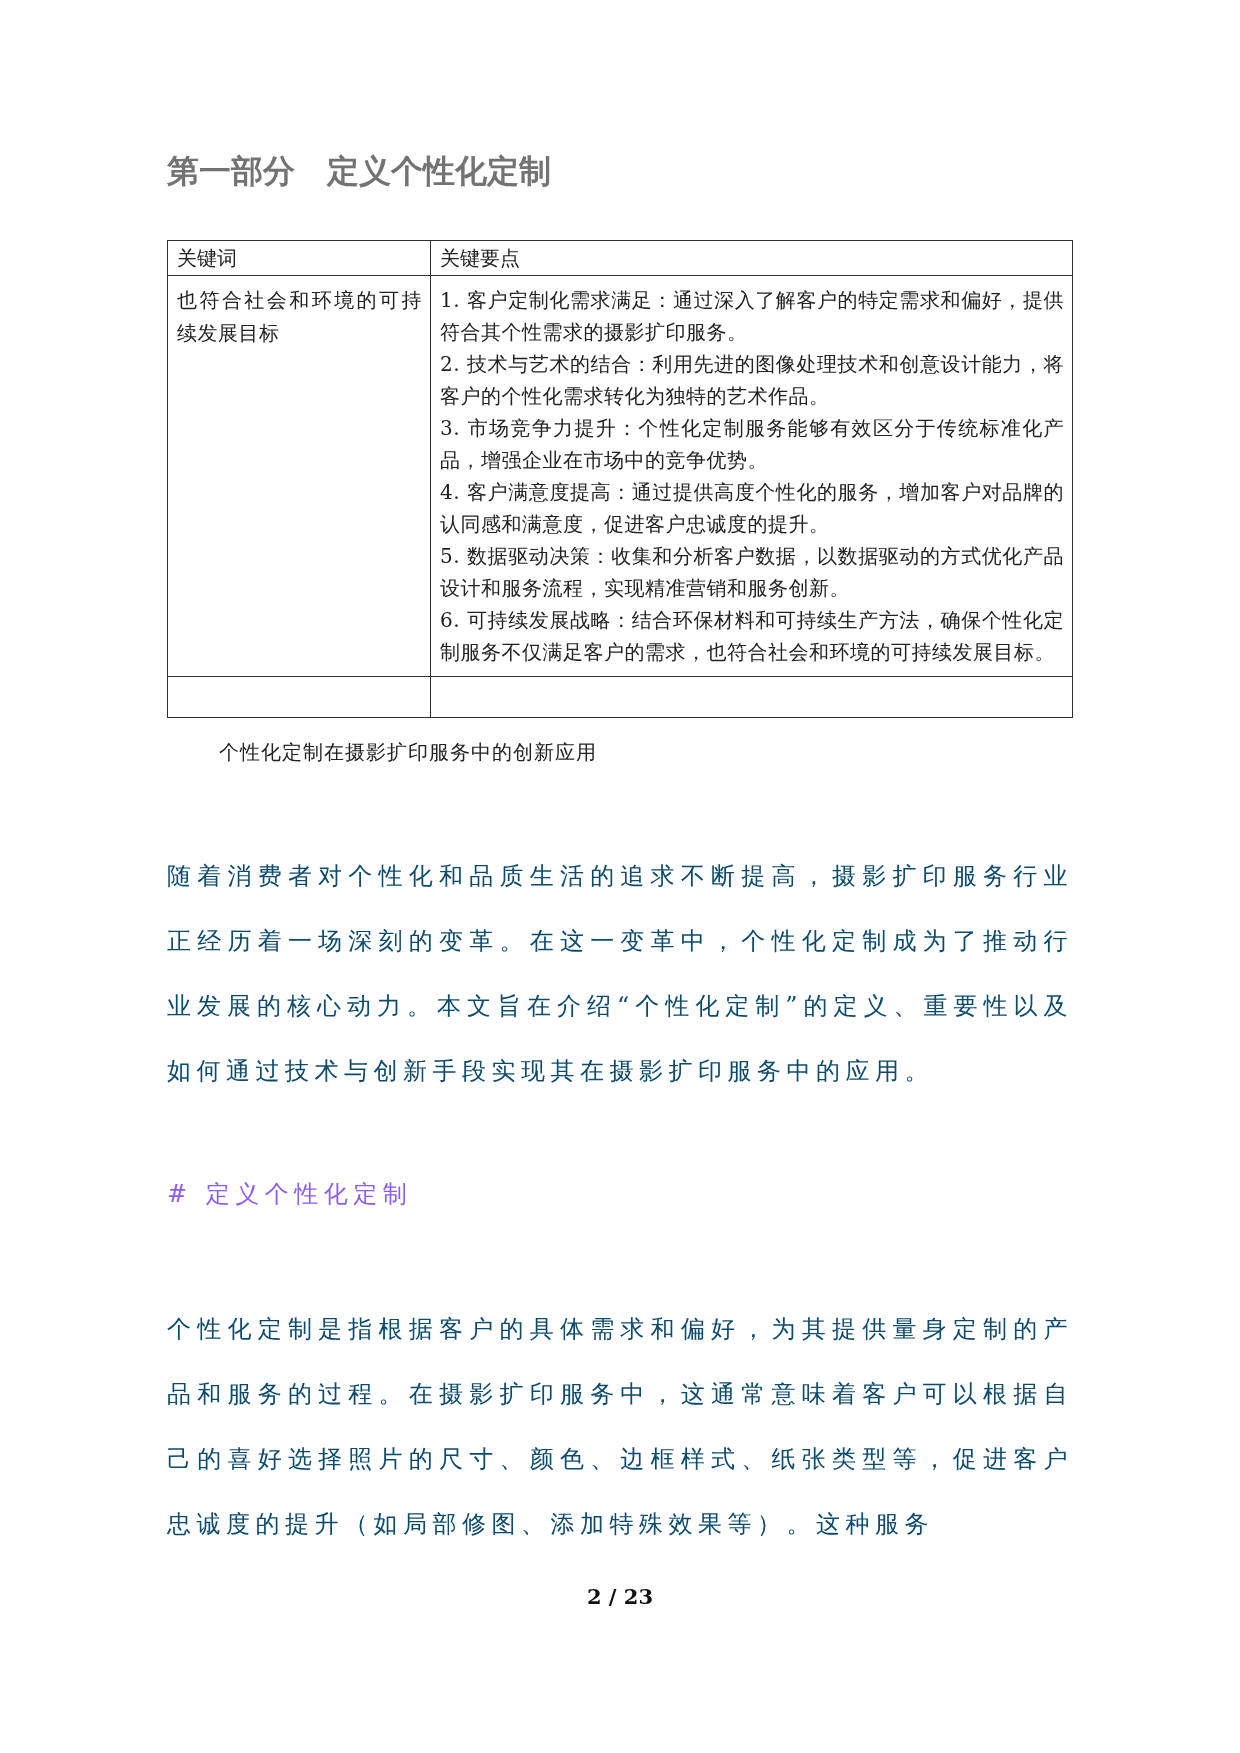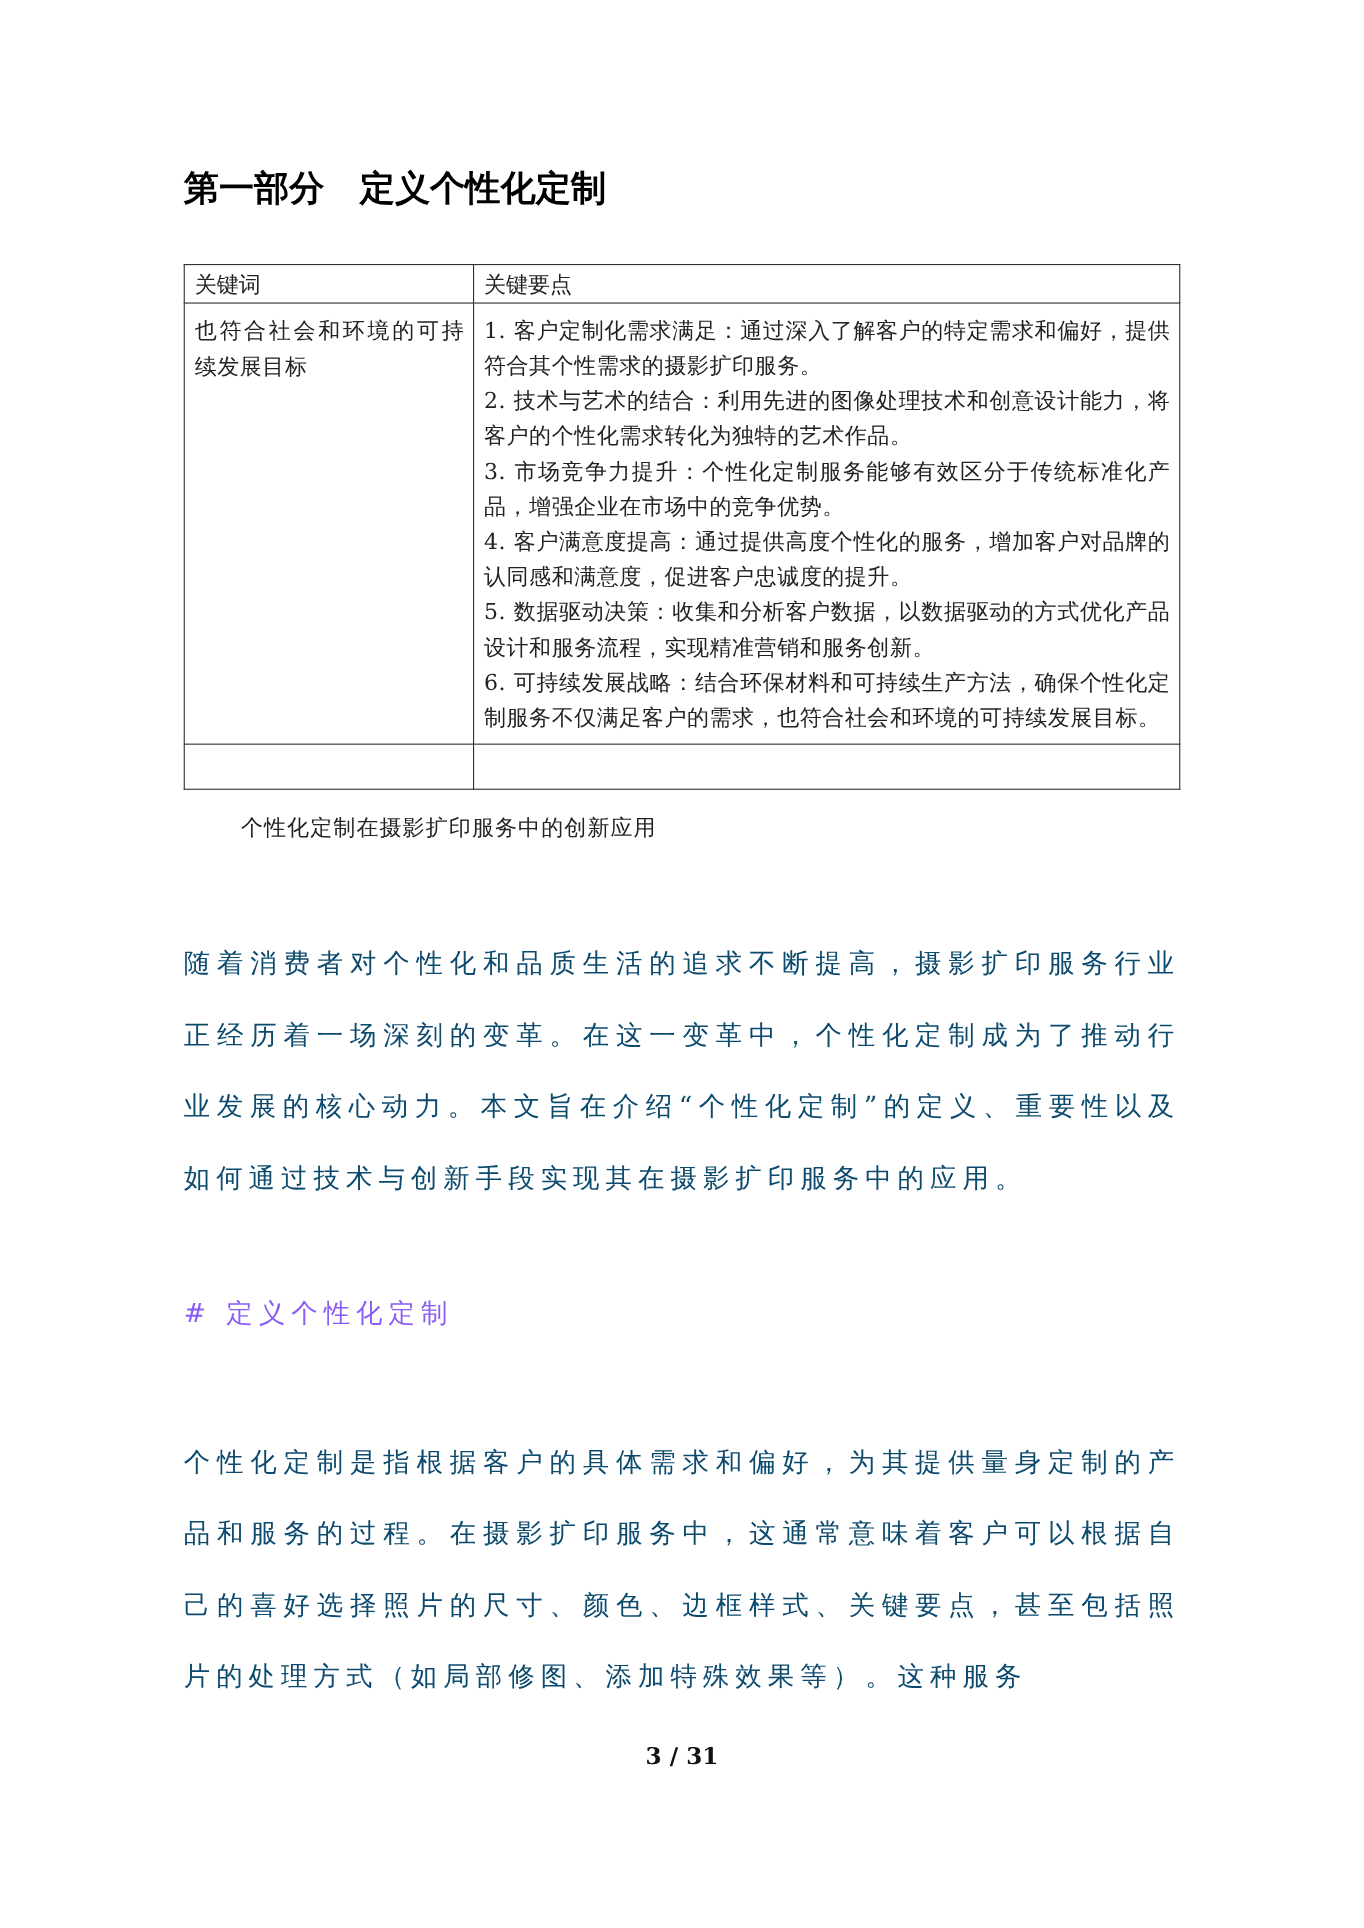--- a/index.html
+++ b/index.html
@@ -15,21 +15,21 @@
     width: 1240px;
     height: 1753px;
     padding: 0 167px;
     position: relative;
   }
   .doc-title {
     padding-top: 150px;
     font-size: 32px;
     line-height: 42px;
     font-weight: bold;
-    color: #000000;
+    color: #737373;
     white-space: pre;
   }
   table.kp-table {
     margin-top: 48px;
     width: 100%;
     border-collapse: collapse;
     table-layout: fixed;
     font-size: 20px;
     color: #222;
   }
@@ -124,17 +124,17 @@
       </tr>
     </tbody>
   </table>
 
   <div class="table-caption">个性化定制在摄影扩印服务中的创新应用</div>
 
   <p class="body-para para-1">随着消费者对个性化和品质生活的追求不断提高，摄影扩印服务行业正经历着一场深刻的变革。在这一变革中，个性化定制成为了推动行业发展的核心动力。本文旨在介绍“个性化定制”的定义、重要性以及如何通过技术与创新手段实现其在摄影扩印服务中的应用。</p>
 
   <div class="sub-heading"># 定义个性化定制</div>
 
-  <p class="body-para para-2">个性化定制是指根据客户的具体需求和偏好，为其提供量身定制的产品和服务的过程。在摄影扩印服务中，这通常意味着客户可以根据自己的喜好选择照片的尺寸、颜色、边框样式、关键要点，甚至包括照片的处理方式（如局部修图、添加特殊效果等）。这种服务</p>
+  <p class="body-para para-2">个性化定制是指根据客户的具体需求和偏好，为其提供量身定制的产品和服务的过程。在摄影扩印服务中，这通常意味着客户可以根据自己的喜好选择照片的尺寸、颜色、边框样式、纸张类型等，促进客户忠诚度的提升（如局部修图、添加特殊效果等）。这种服务</p>
 
-  <div class="page-footer">3 / 31</div>
+  <div class="page-footer">2 / 23</div>
 
 </div>
 
 </body></html>

